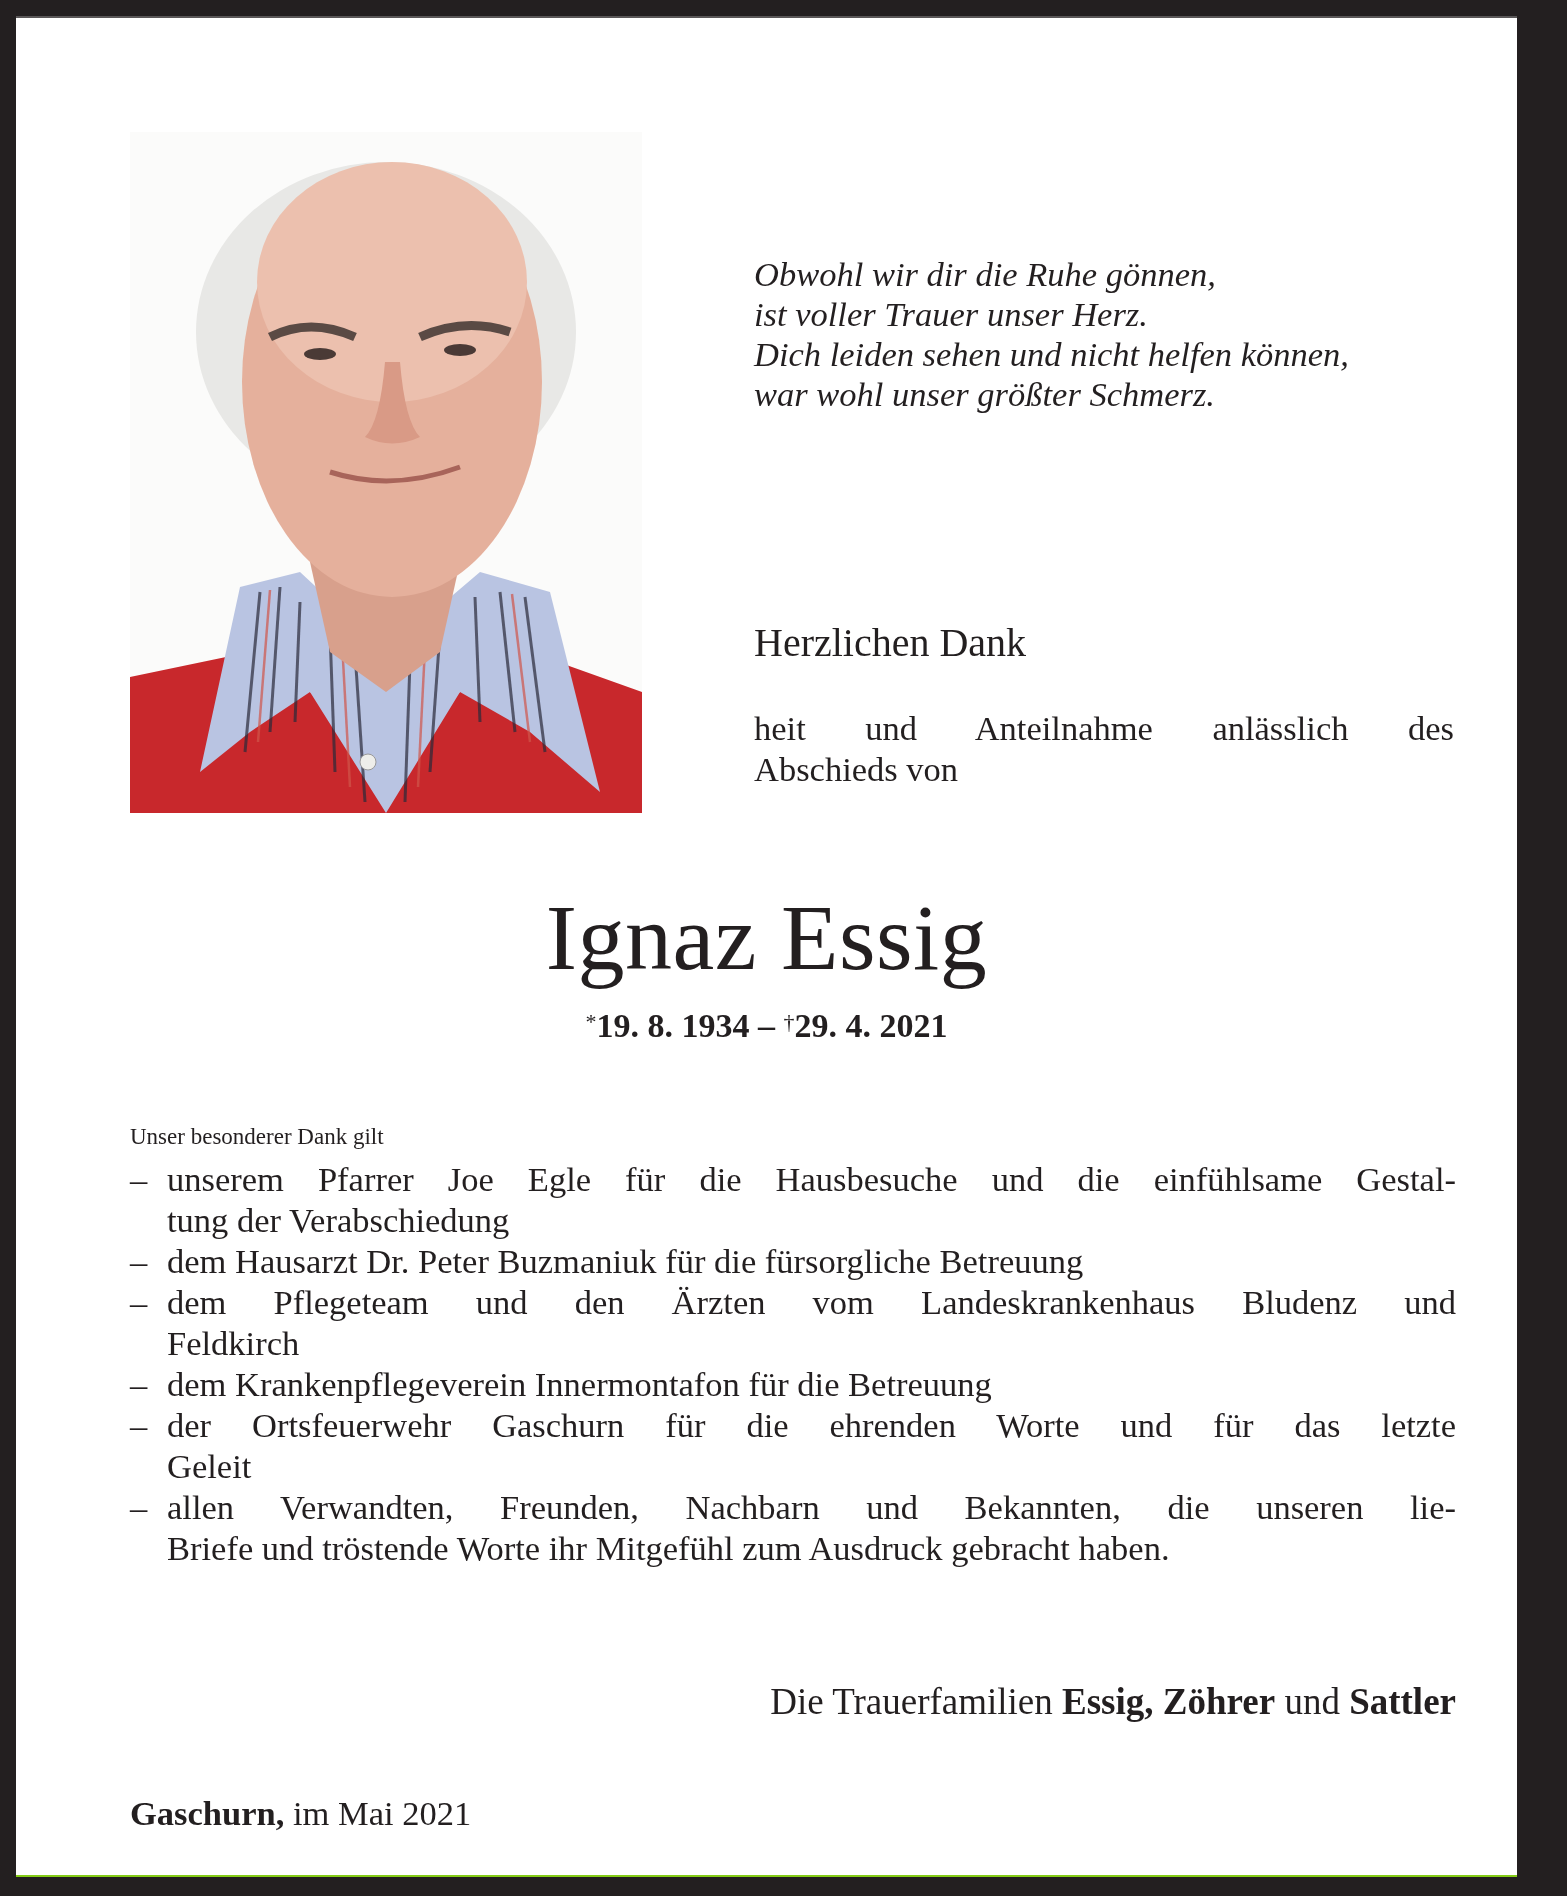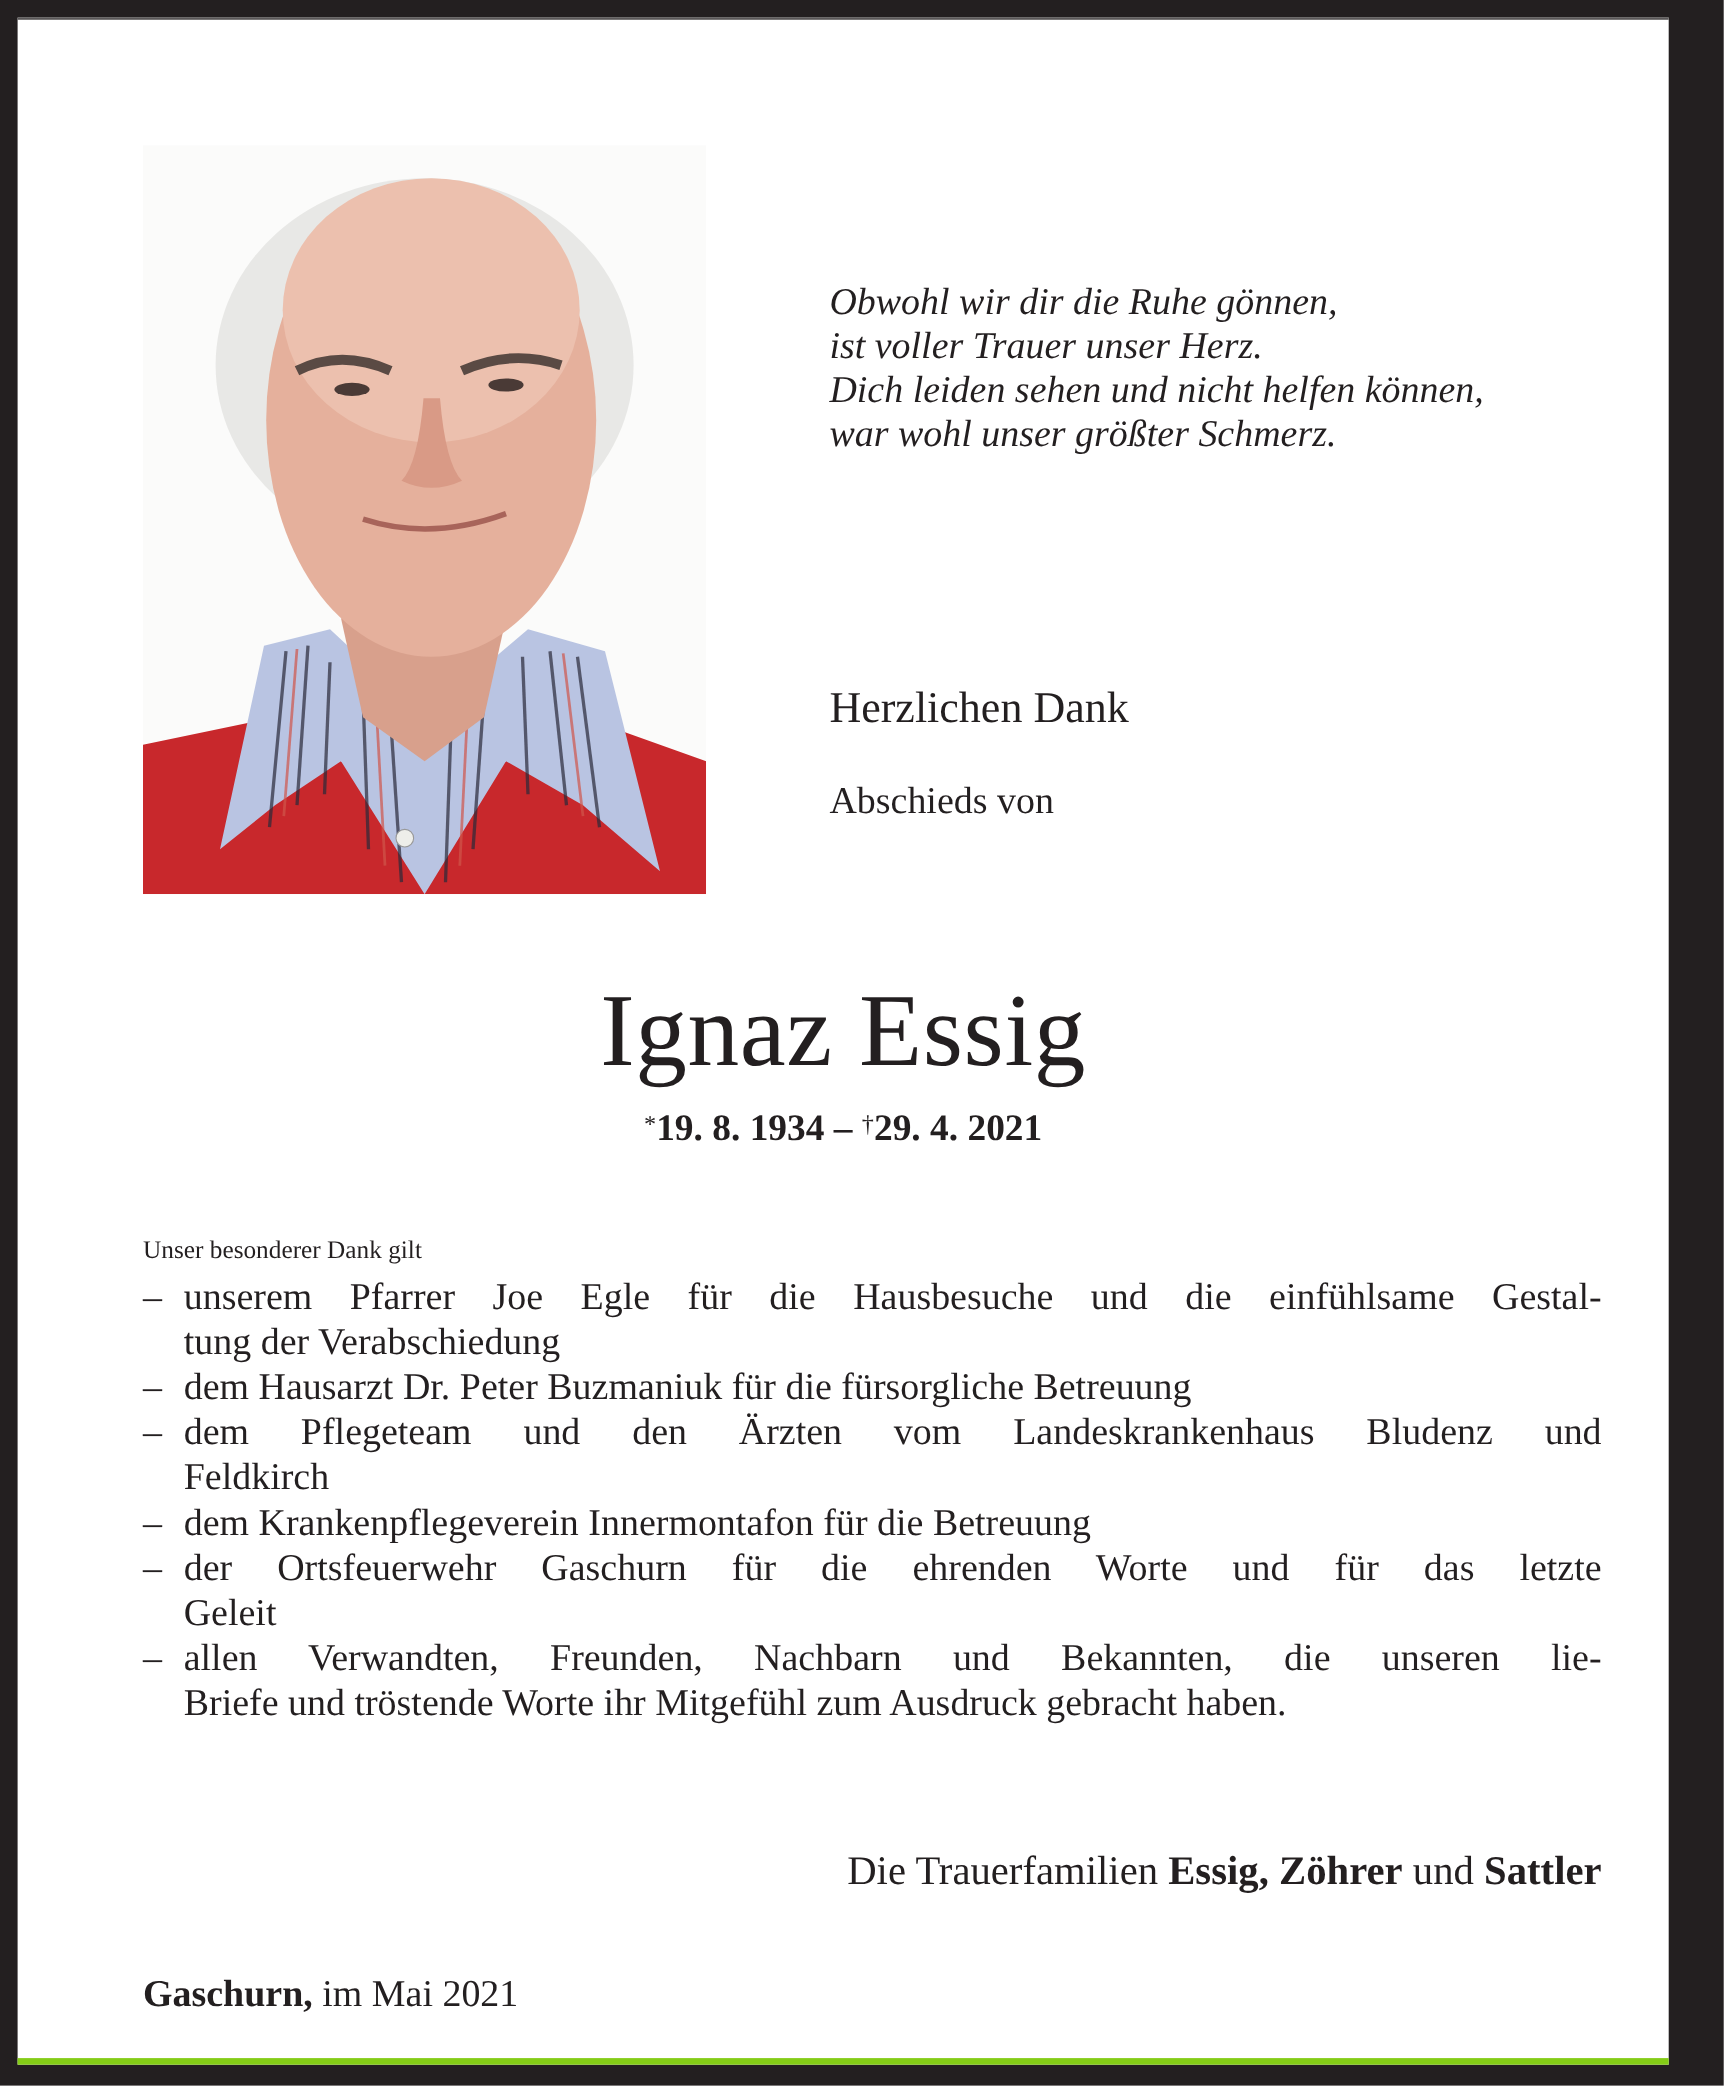--- a/index.html
+++ b/index.html
@@ -8,21 +8,21 @@
       background: #231f20;
       position: relative; overflow: hidden;
       font-family: "DejaVu Serif", "Liberation Serif", serif;
       color: #231f20;
     }
     .page {
       position: absolute; left: 16px; top: 16px;
       width: 1501px; height: 1861px;
       background: #ffffff;
       border-top: 2px solid #5a5758;
-      border-bottom: 6px solid #84cc16;
+      border-bottom: 2px solid #84cc16;
       box-sizing: border-box;
     }
     .photo {
       position: absolute; left: 114px; top: 114px;
       width: 512px; height: 681px;
       overflow: hidden; background: #fdfdfd;
     }
     .photo svg { display: block; width: 100%; height: 100%; }
 
     .poem {
@@ -144,20 +144,21 @@
   <div class="poem">
     <div>Obwohl wir dir die Ruhe gönnen,</div>
     <div>ist voller Trauer unser Herz.</div>
     <div>Dich leiden sehen und nicht helfen können,</div>
     <div>war wohl unser größter Schmerz.</div>
   </div>
 
   <div class="thanks-title">Herzlichen Dank</div>
 
   <div class="thanks-text">
+    <span class="line justify">heit und Anteilnahme anlässlich des</span>
     <span class="line">Abschieds von</span>
   </div>
 
   <div class="name">Ignaz Essig</div>
 
   <div class="dates">
     <sup>*</sup><span>19. 8. 1934</span><span> – </span><sup>†</sup><span>29. 4. 2021</span>
   </div>
 
   <div class="intro">Unser besonderer Dank gilt</div>

